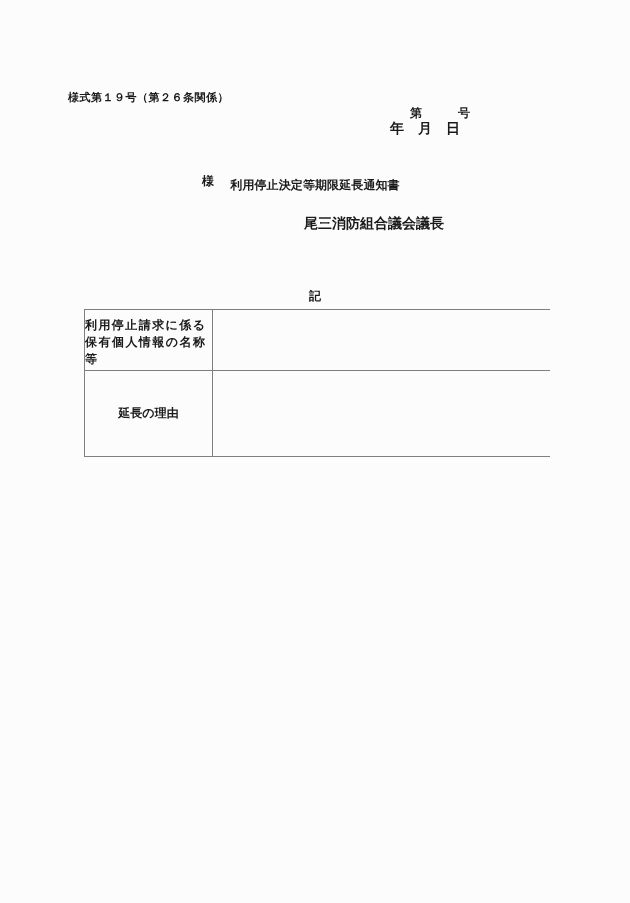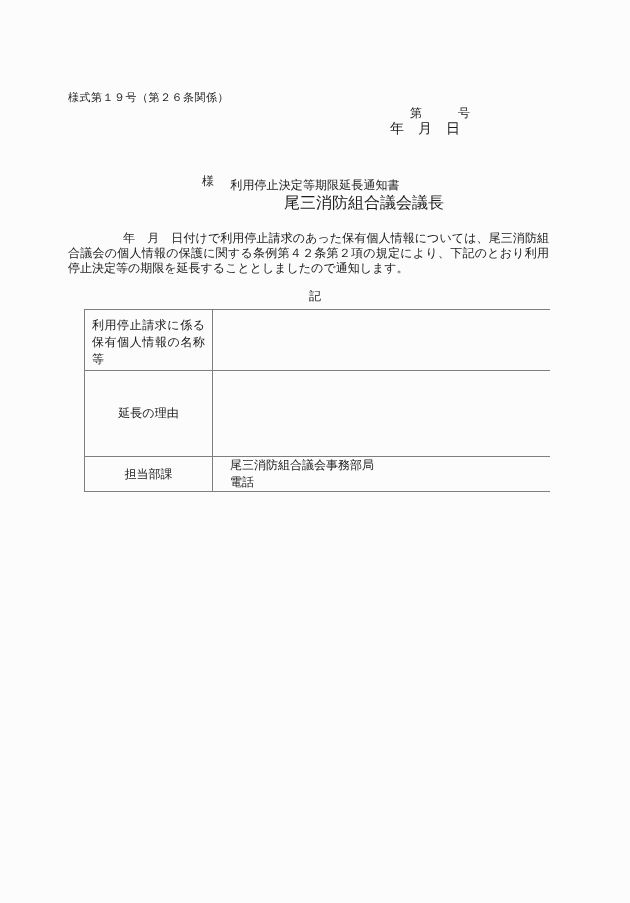--- a/index.html
+++ b/index.html
@@ -6,20 +6,21 @@
   html, body {
     width: 630px; height: 903px;
     background: #fcfcfc;
     font-family: "Liberation Serif", "DejaVu Serif", serif;
     color: #1a1a1a;
   }
   .page {
     position: relative;
     width: 550px; height: 903px;
     overflow: hidden;
+    font-weight: bold;
   }
   .abs { position: absolute; white-space: pre; }
 
   .form-number {
     left: 68px; top: 90px;
     font-size: 11px; line-height: 15px;
     letter-spacing: 0.5px;
   }
   .doc-number {
     right: 80px; top: 106px;
@@ -36,22 +37,22 @@
     font-size: 12px; line-height: 19px;
     text-align: center;
     letter-spacing: 0.1px;
     margin-top: 37px;
   }
   .recipient {
     left: 202px; top: 173px;
     font-size: 12px; line-height: 16px;
   }
   .sender {
-    right: 106px; top: 195px;
-    font-size: 16px; line-height: 16px;
+    right: 106px; top: 216px;
+    font-size: 14px; line-height: 16px;
     text-align: left;
   }
   .body-par {
     left: 68px; top: 231px; width: 481px;
     font-size: 12px; line-height: 15px;
     text-align: justify;
     text-justify: inter-character;
     text-indent: 55px;
     white-space: normal;
     word-break: break-all;
@@ -75,21 +76,21 @@
     font-size: 12px;
     line-height: 17px;
     vertical-align: middle;
     overflow: hidden;
   }
   .notice-table col.c-label { width: 128px; }
   .notice-table col.c-value { width: 345px; }
 
   .cell-label-top {
     vertical-align: top;
-    padding: 4px 7px 0 7px;
+    padding: 4px 7px 0 0;
     text-align: justify;
     text-justify: inter-character;
     word-break: break-all;
     line-break: anywhere;
   }
   .cell-label-center { text-align: center; }
   .cell-value-period { padding-left: 24px; }
   .cell-value-dept   { padding-left: 17px; line-height: 15px; }
 
   tr.r1 { height: 61px; }
@@ -107,41 +108,33 @@
   <div class="abs doc-number">第　　　号</div>
 
   <div class="abs date-line">年　月　日</div>
 
   <div class="abs doc-title">利用停止決定等期限延長通知書</div>
 
   <div class="abs recipient">様</div>
 
   <div class="abs sender">尾三消防組合議会議長</div>
 
-  <div class="abs body-par">年　月　日付けで利用停止請求のあった保有個人情報については、尾三消防組合議会の個人情報の保護に関する条例第４２条第２項の規定により、下記のとおり利用停止決定等の期限を延長することとしましたので通知します。</div>
 
   <div class="abs section-marker">記</div>
 
   <table class="notice-table">
     <colgroup>
       <col class="c-label">
       <col class="c-value">
     </colgroup>
     <tbody>
       <tr class="r1">
         <td class="cell-label-top">利用停止請求に係る保有個人情報の名称等</td>
         <td class="cell-value-empty"></td>
       </tr>
       <tr class="r3">
         <td class="cell-label-center">延長の理由</td>
         <td class="cell-value-empty"></td>
       </tr>
-      <tr class="r4">
-        <td class="cell-label-center">担当部課</td>
-        <td class="cell-value-dept">
-          <div>尾三消防組合議会事務部局</div>
-          <div>電話</div>
-        </td>
-      </tr>
     </tbody>
   </table>
 
 </div>
 
 </body></html>

